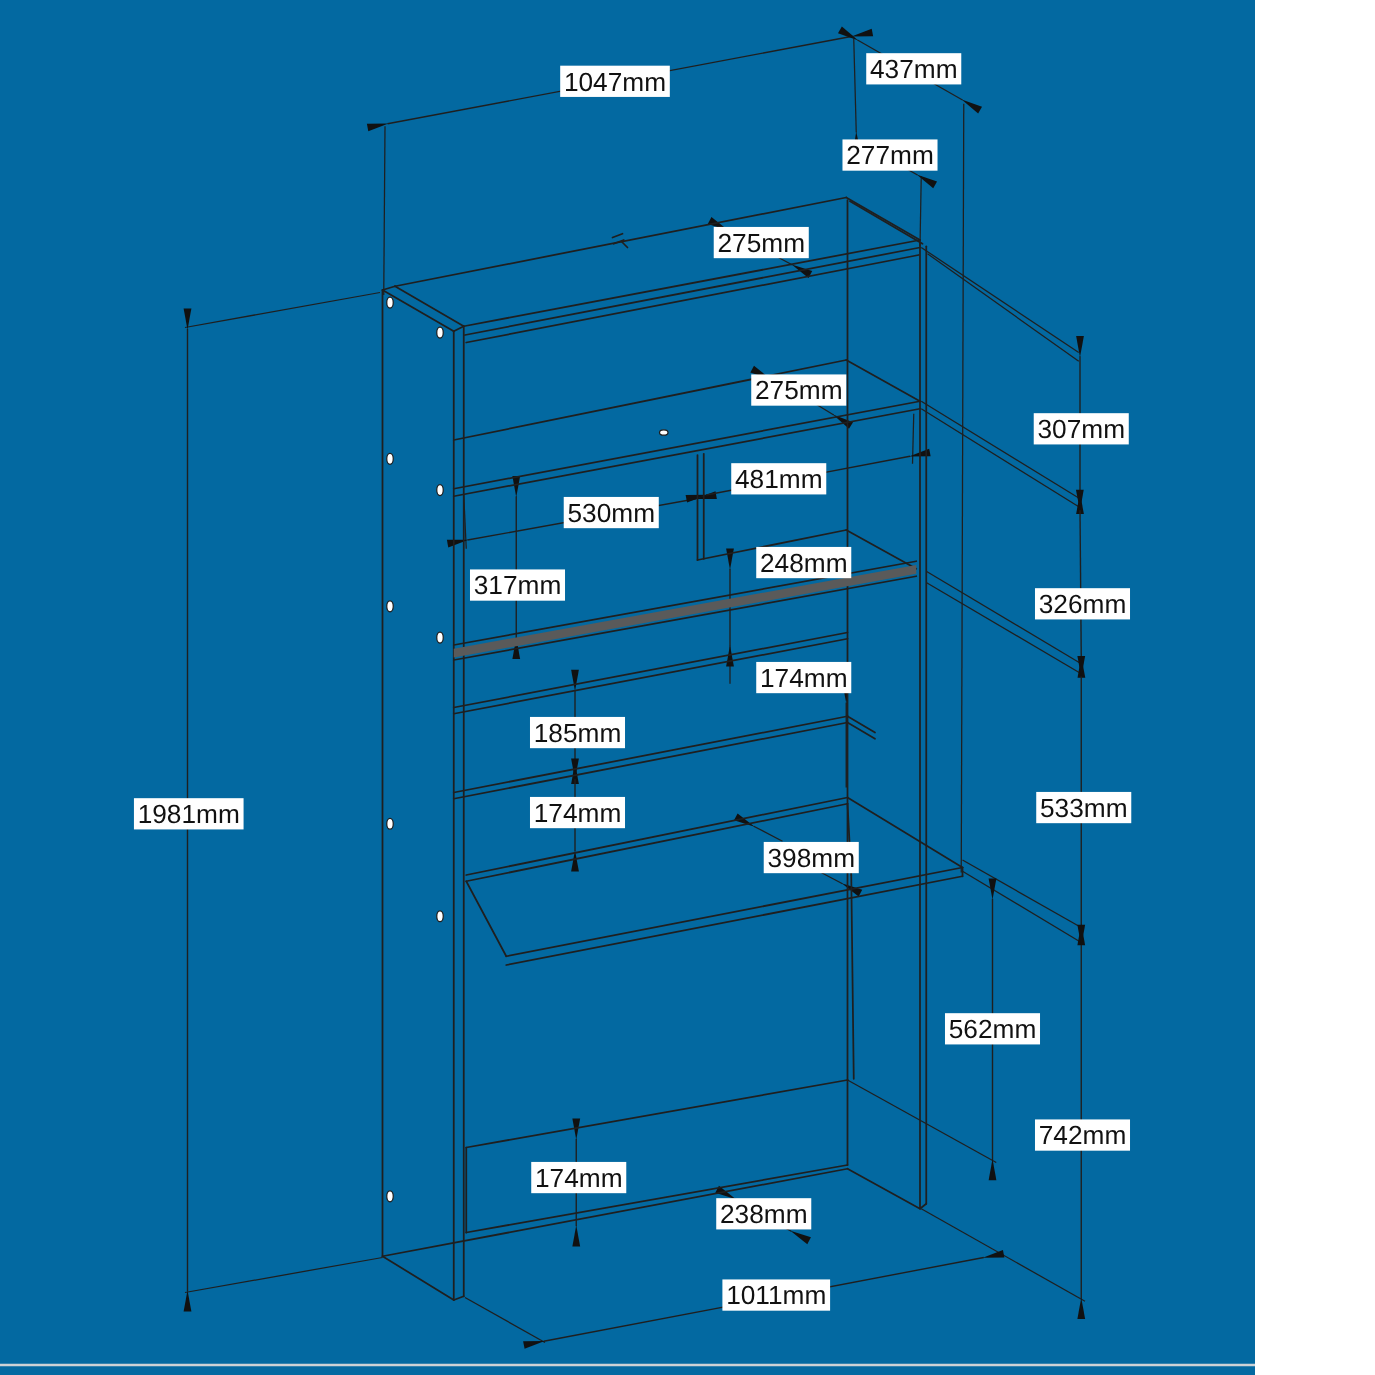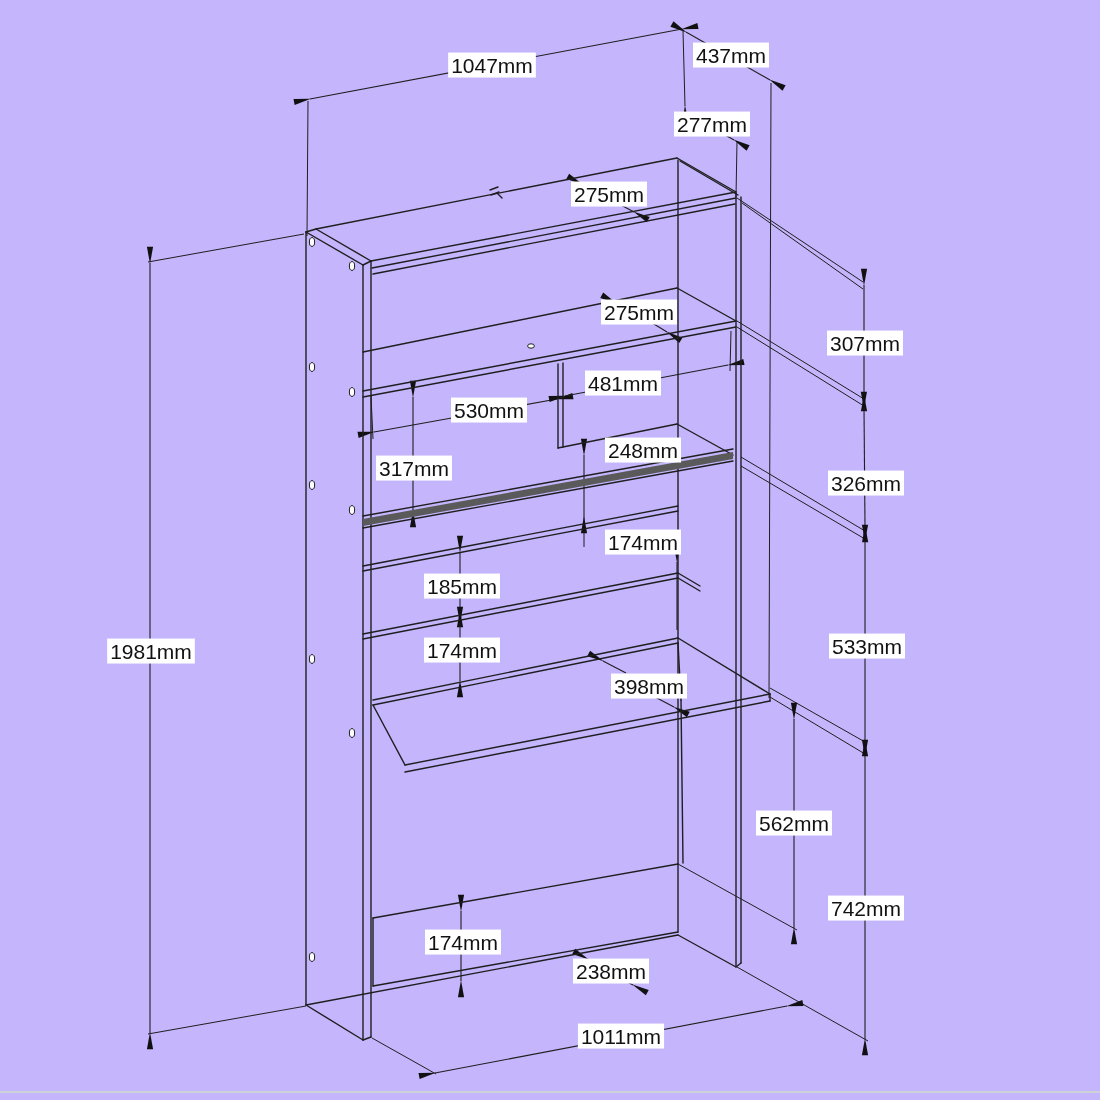--- a/index.html
+++ b/index.html
@@ -1,16 +1,16 @@
 <!DOCTYPE html>
 <html><head>
 <meta charset="utf-8">
 <style>
   html,body{margin:0;padding:0;background:#ffffff;}
-  .stage{width:1100px;height:1100px;position:relative;background:#c4b5fd;overflow:hidden;}
+  .stage{width:1004px;height:1100px;position:relative;background:#0369a1;overflow:hidden;}
   svg{display:block;}
   .fur{stroke:#1f1f1f;stroke-width:1.4;fill:none;stroke-linecap:round;}
   .dim{stroke:#1f1f1f;stroke-width:1.1;fill:none;}
   .ext{stroke:#1f1f1f;stroke-width:1.0;fill:none;}
   .lbl{font-family:"Liberation Sans","DejaVu Sans",sans-serif;font-size:21px;fill:#111;
        text-anchor:middle;dominant-baseline:middle;}
   .hole{stroke:#1f1f1f;stroke-width:1;fill:#ffffff;}
   .band{fill:#5a5a5a;}
   .pageedge{stroke:#cdd2d6;stroke-width:2;}
 </style>

